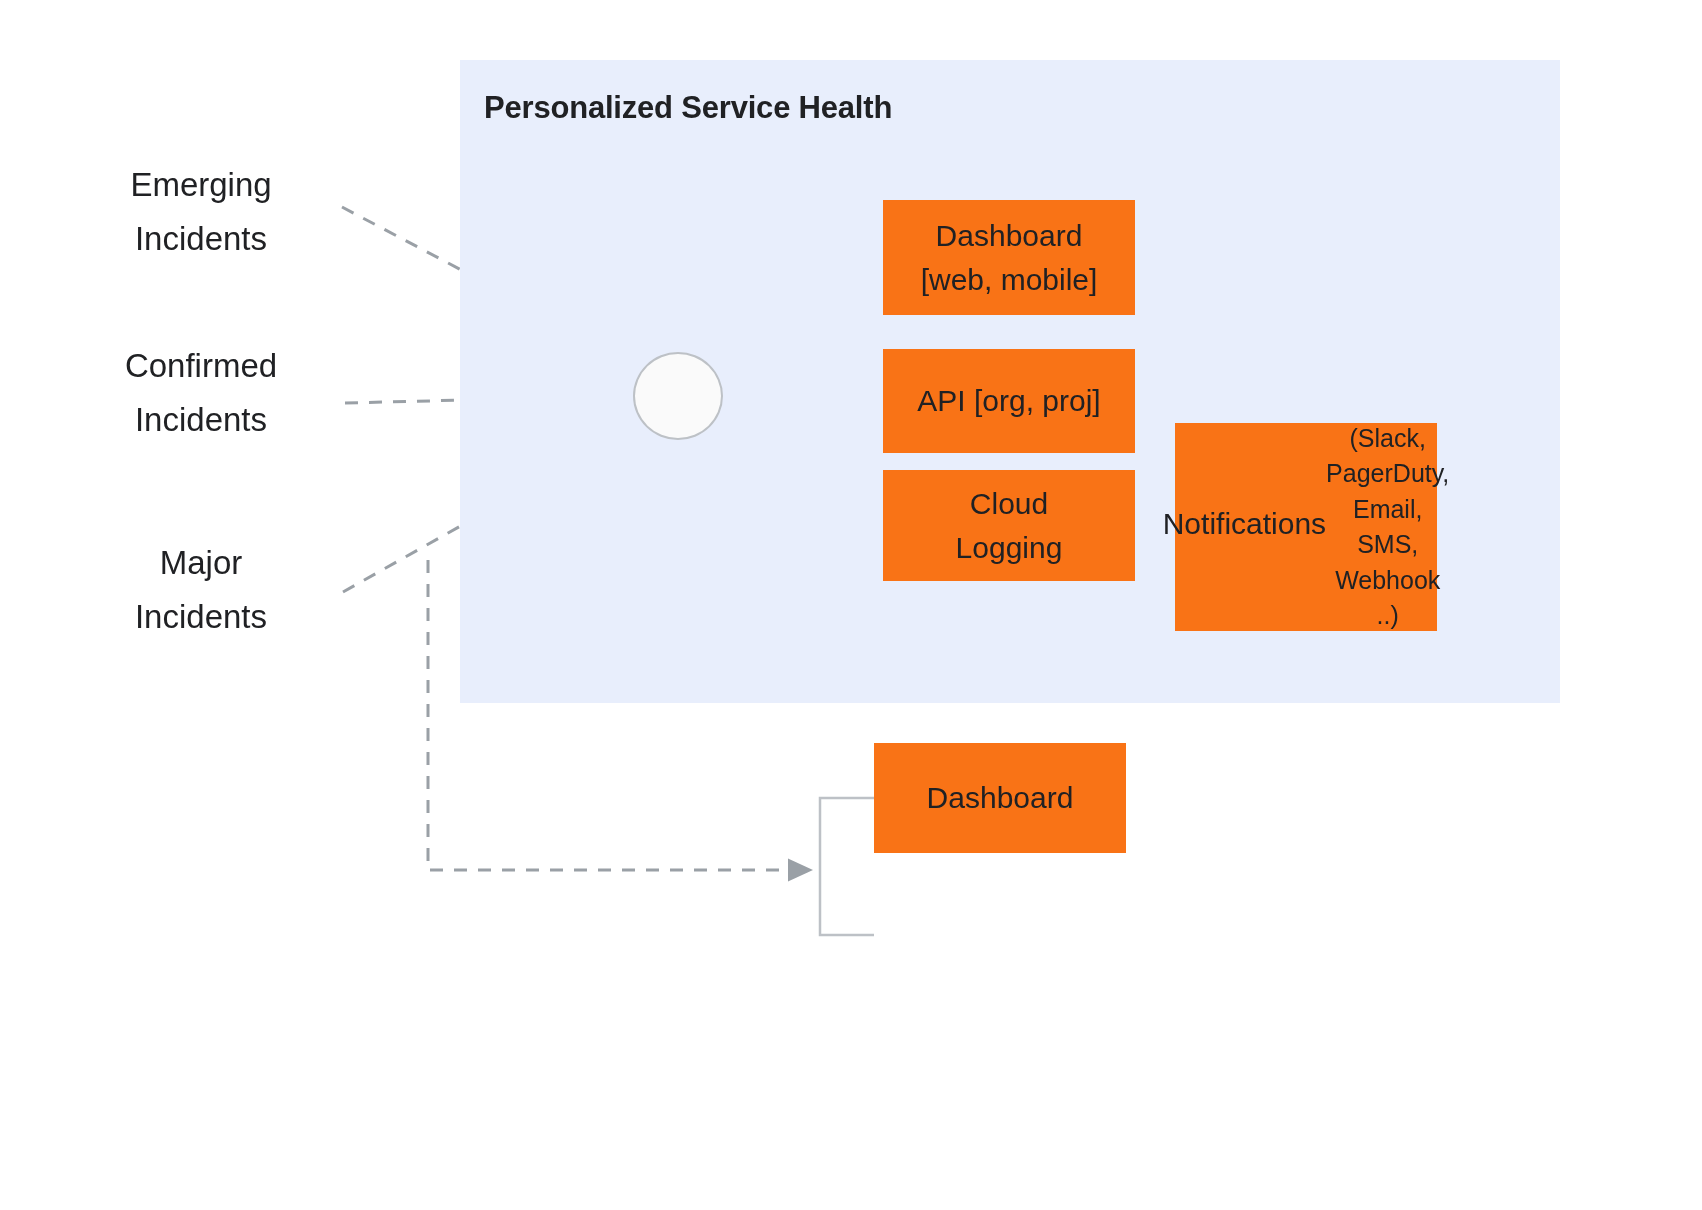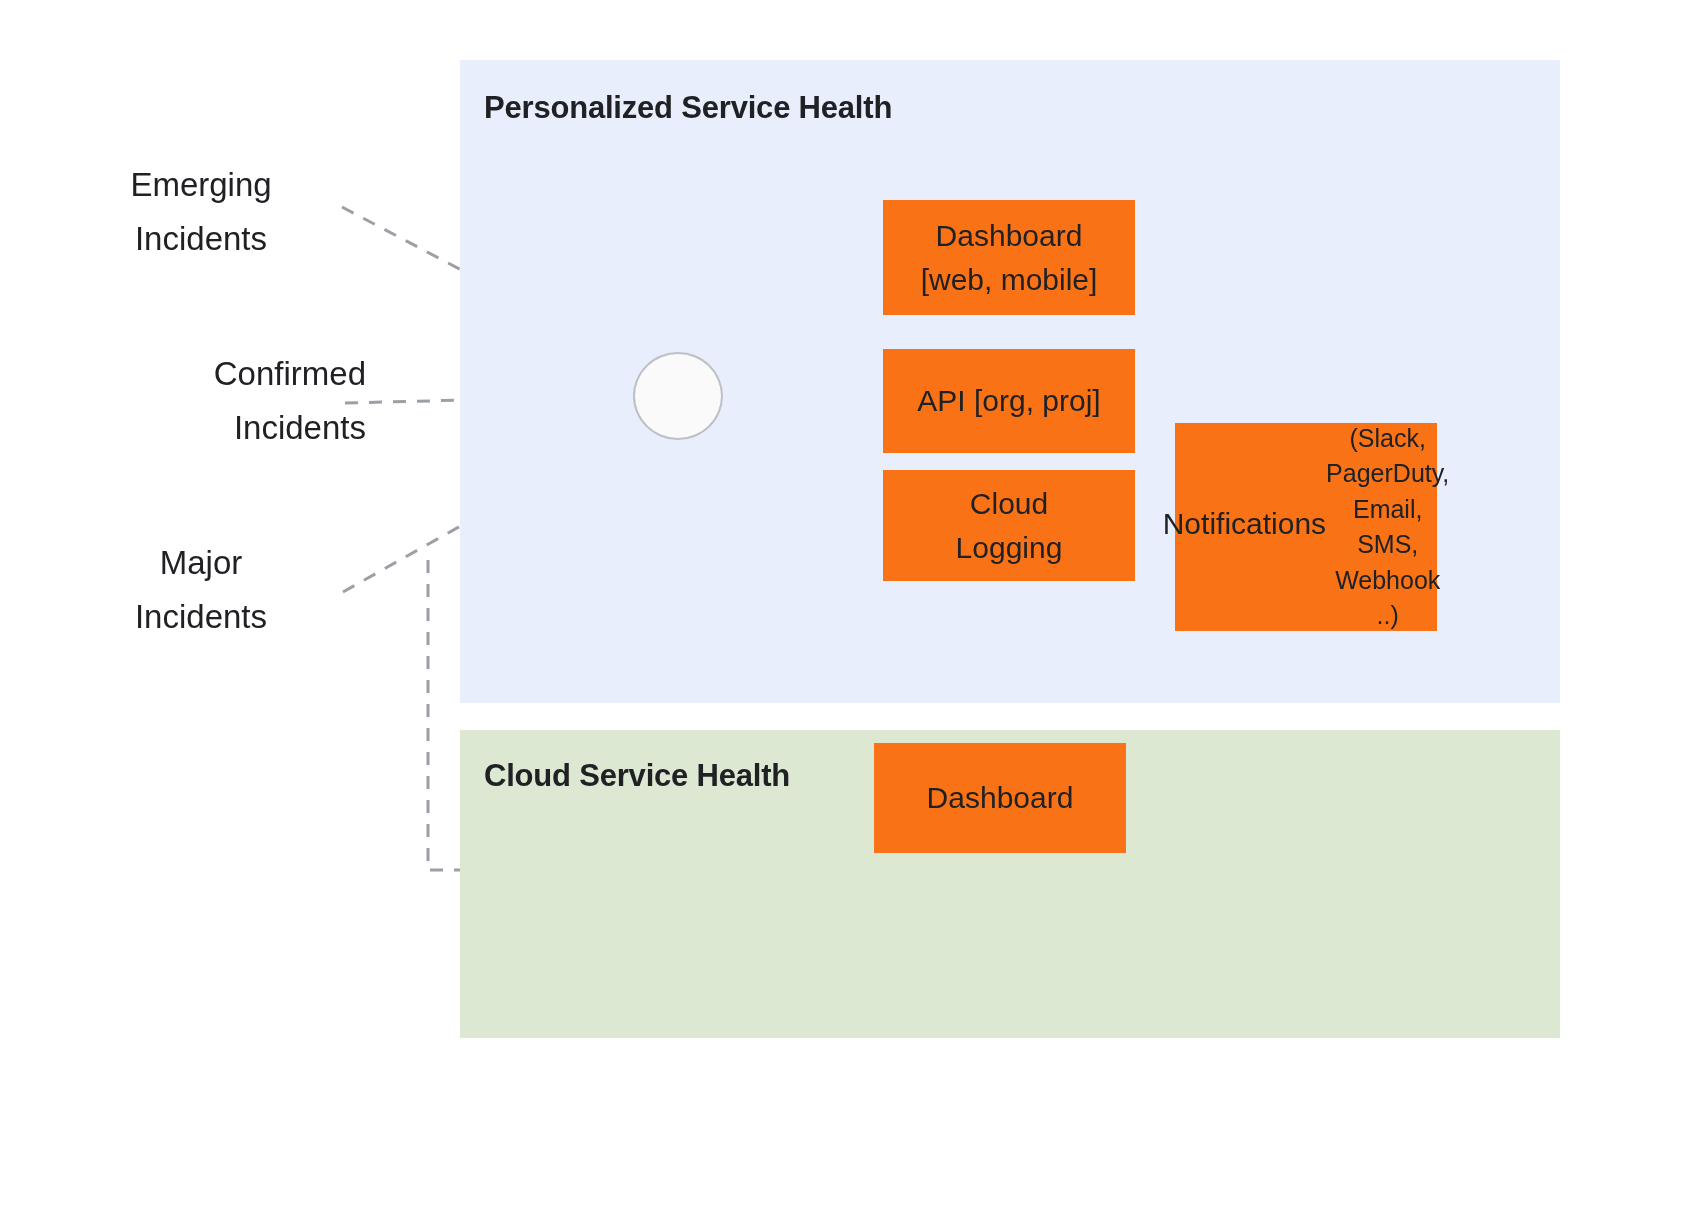--- a/index.html
+++ b/index.html
@@ -66,21 +66,21 @@
   
   .src-label {
     position: absolute;
     text-align: center;
     font-size: 33px;
     line-height: 1.65;
     color: #202124;
     white-space: pre-line;
   }
   #src-emerging  { left: 36px;  top: 158px; width: 330px; }
-  #src-confirmed { left: 36px;  top: 347px; width: 330px; text-align: right; }
+  #src-confirmed { left: 36px;  top: 339px; width: 330px; }
   #src-major     { left: 36px;  top: 536px; width: 330px; }
 
   
   #hub {
     position: absolute;
     left: 633px;
     top: 352px;
     width: 90px;
     height: 88px;
     border-radius: 50%;
@@ -183,20 +183,17 @@
 
   <div class="node" id="node-api">API [org, proj]</div>
 
   <div class="node" id="node-notifications">
     <div class="nt-title">Notifications</div>
     <div class="nt-sub">(Slack, PagerDuty,
 Email, SMS,
 Webhook ..)</div>
   </div>
 
-  <div class="panel" id="panel-csh">
-    <div class="panel-title">Cloud Service Health</div>
-  </div>
 
   <div class="node" id="node-csh-dashboard">Dashboard</div>
 
 
 </div>
 
 </body></html>

